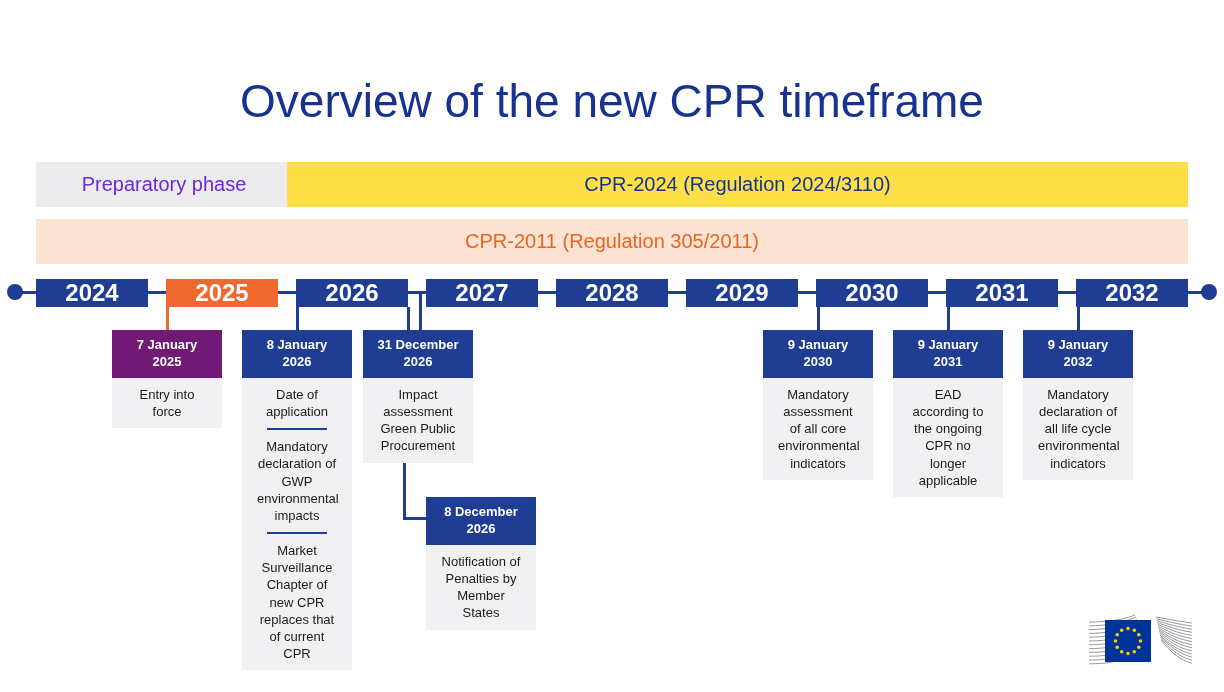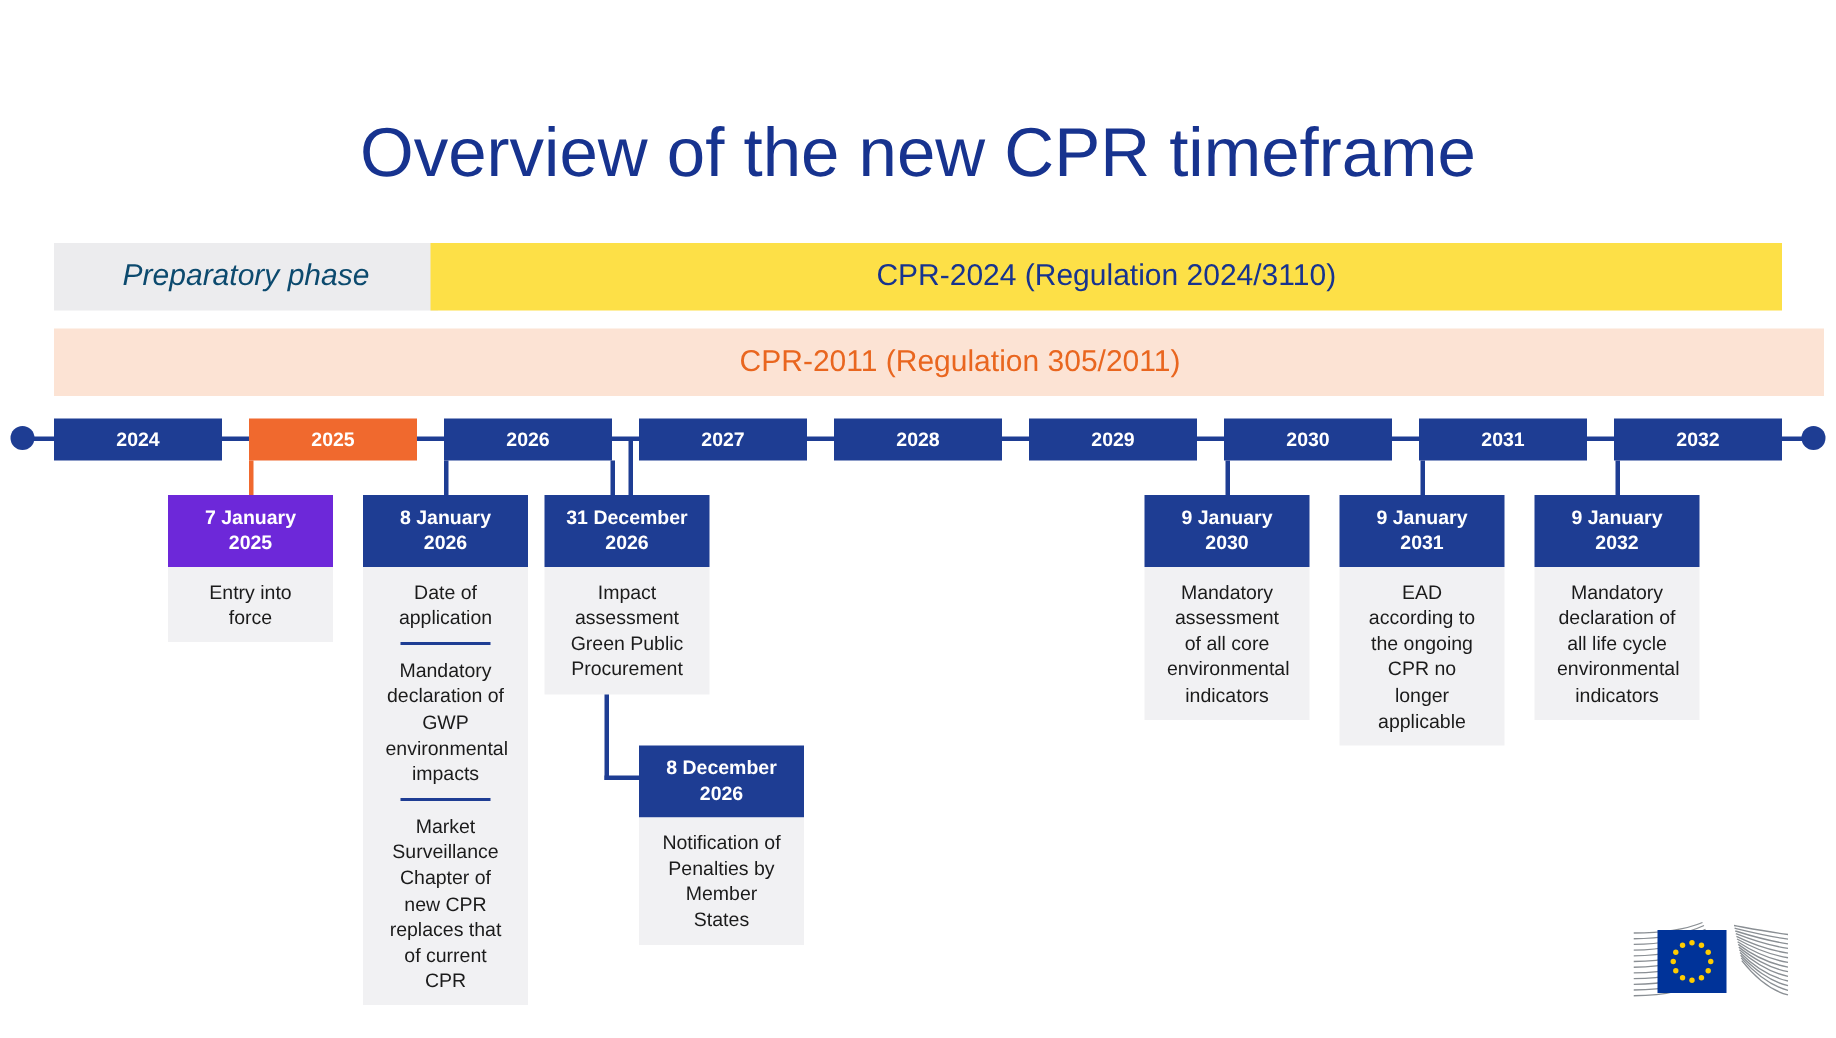--- a/index.html
+++ b/index.html
@@ -9,45 +9,45 @@
   }
   .abs{position:absolute;}
   
   #title{
     left:0;right:0;top:74px;text-align:center;
     font-size:46px;font-weight:400;color:#17338F;letter-spacing:0;
   }
   
   .phase-bar{height:45px;display:flex;align-items:center;justify-content:center;
     font-size:20px;}
-  #bar-prep{left:36px;top:162px;width:256px;background:#ECECEE;color:#0c4a6e;font-style:italic;}
+  #bar-prep{left:36px;top:162px;width:256px;background:#ECECEE;color:#6d28d9;}
   #bar-cpr2024{left:287px;top:162px;width:901px;background:#fde047;color:#17338F;}
-  #bar-cpr2011{left:36px;top:219px;width:1152px;background:#FCE3D4;color:#E9661F;padding-left:28px;}
+  #bar-cpr2011{left:36px;top:219px;width:1152px;background:#FCE3D4;color:#E9661F;}
   
   #tl-line{left:10px;top:291px;width:1204px;height:3px;background:#1E3D93;}
   .tl-dot{width:16px;height:16px;border-radius:50%;background:#1E3D93;top:284px;}
   #tl-dot-left{left:7px;}
   #tl-dot-right{left:1201px;}
   .year-box{
     top:279px;width:112px;height:28px;background:#1E3D93;color:#fff;
-    font-size:13px;font-weight:700;text-align:center;line-height:28px;
+    font-size:24px;font-weight:700;text-align:center;line-height:28px;
   }
   .year-box.hl{background:#F0692E;}
   
   .vline{width:3px;background:#1E3D93;}
   .vline.orange{background:#F0692E;}
   .hline{height:3px;background:#1E3D93;}
   
   .event{width:110px;}
   .event .hdr{
     background:#1E3D93;color:#fff;font-size:13px;font-weight:700;
     text-align:center;line-height:1.3;padding:7px 10px;min-height:34px;
     display:flex;align-items:center;justify-content:center;
   }
-  .event.orange .hdr{background:#6d28d9;text-align:center;}
+  .event.orange .hdr{background:#701a75;text-align:center;}
   .event .body{
     background:#F1F1F3;color:#1B1B1B;font-size:13px;line-height:1.32;
     text-align:center;padding:8px 15px;
   }
   .divider{border:none;border-top:2px solid #1E3D93;margin:8px 10px;}
   
   #logo{left:1089px;top:612px;}
 </style>
 </head>
 <body>

